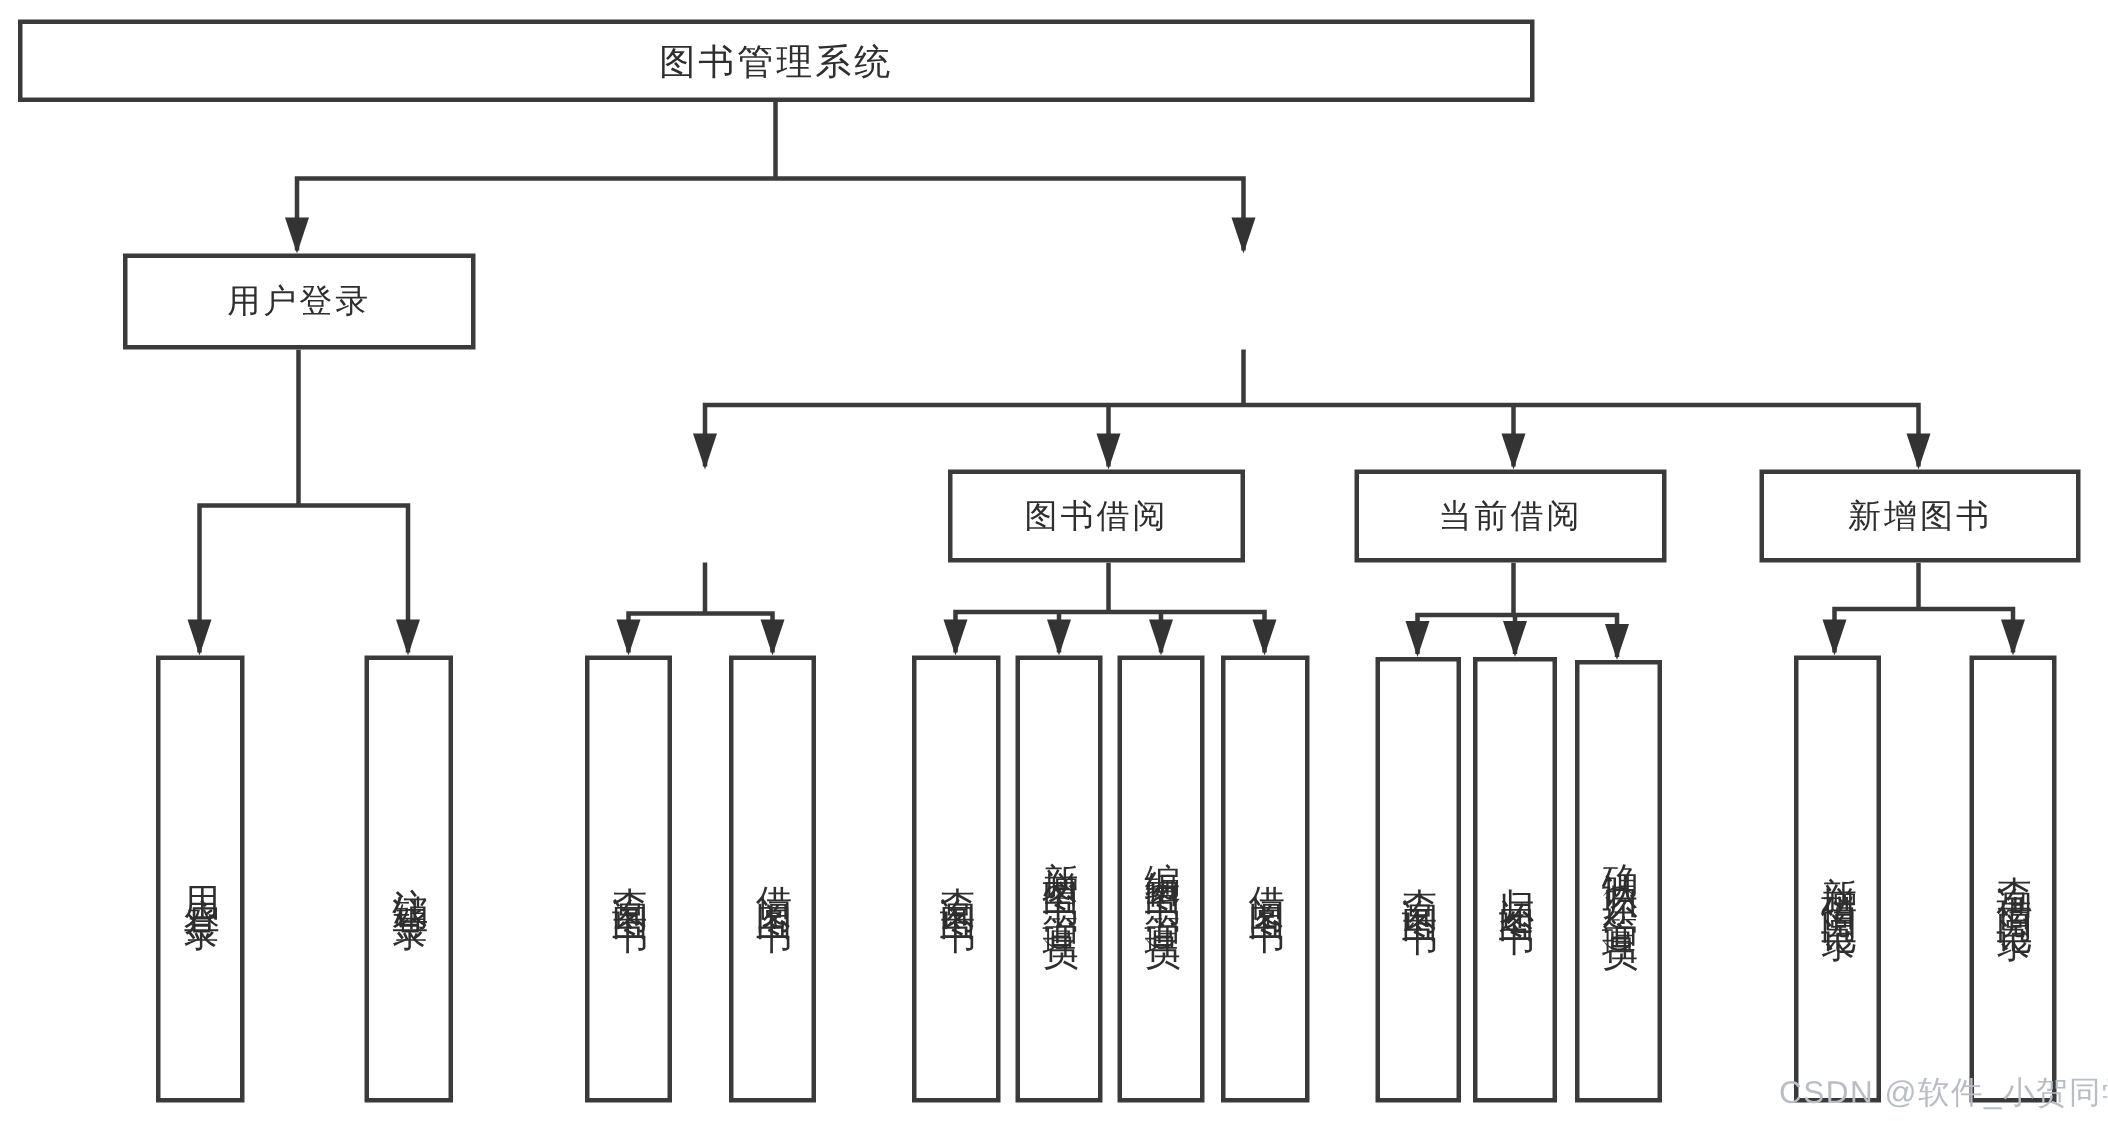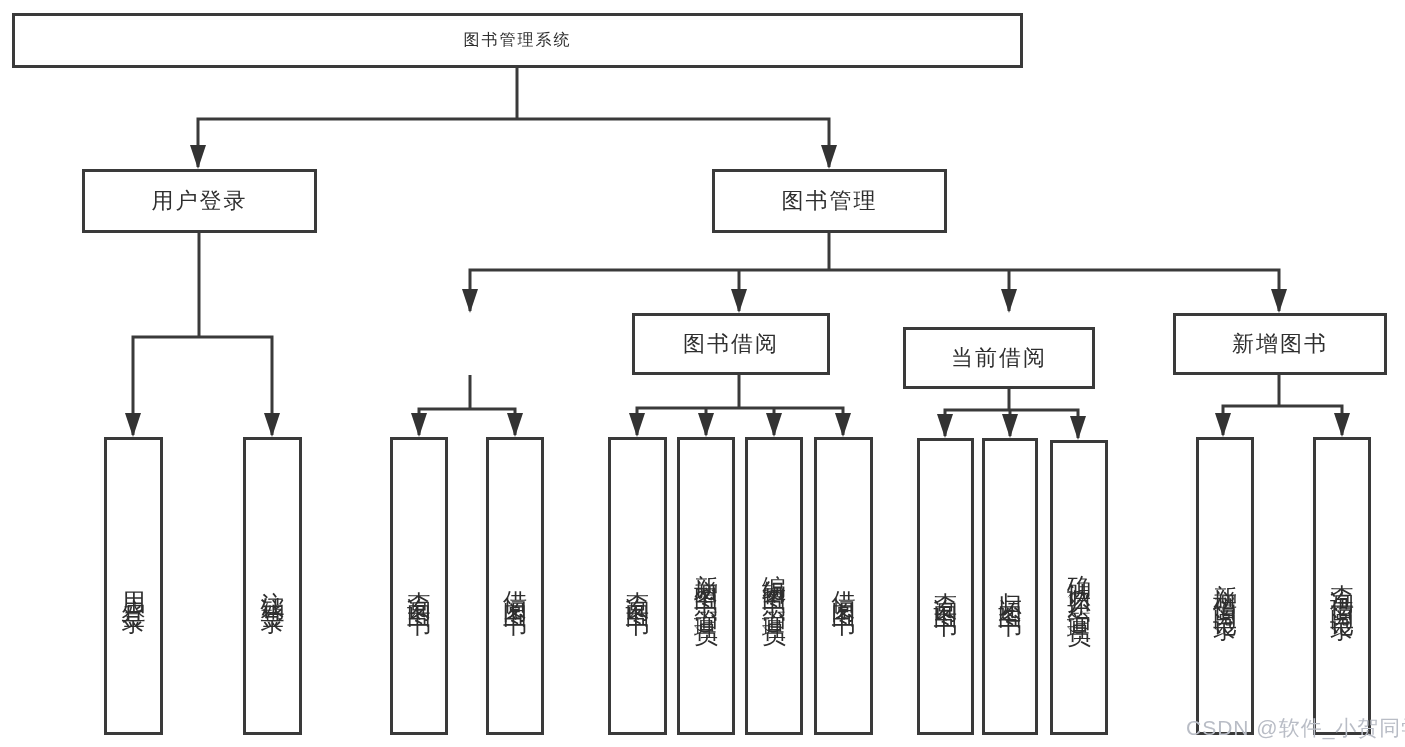--- a/index.html
+++ b/index.html
@@ -31,21 +31,21 @@
     align-items: center;
     justify-content: center;
   }
   .hlabel {
     font-size: 22px;
     color: #2e2e2e;
     letter-spacing: 2px;
     white-space: nowrap;
   }
   .root-label {
-    font-size: 16px;
+    font-size: 24px;
   }
   .vlabel {
     writing-mode: vertical-lr;
     text-orientation: mixed;
     font-size: 24px;
     letter-spacing: 7px;
     color: #2e2e2e;
     line-height: 1;
   }
   .watermark {
@@ -120,28 +120,25 @@
     <polygon points="1334,413 1350,413 1342,437"></polygon>
   </svg>
 
   <div class="node" style="left:12px;top:13px;width:1011px;height:55px">
     <span class="hlabel root-label">图书管理系统</span>
   </div>
 
   <div class="node" style="left:82px;top:169px;width:235px;height:64px">
     <span class="hlabel">用户登录</span>
   </div>
-  <div class="node" style="left:712px;top:169px;width:235px;height:64px">
-    <span class="hlabel">图书管理</span>
-  </div>
 
   <div class="node" style="left:632px;top:313px;width:198px;height:62px">
     <span class="hlabel">图书借阅</span>
   </div>
-  <div class="node" style="left:903px;top:327px;width:192px;height:62px">
+  <div class="node" style="left:903px;top:313px;width:208px;height:62px">
     <span class="hlabel">当前借阅</span>
   </div>
   <div class="node" style="left:1173px;top:313px;width:214px;height:62px">
     <span class="hlabel">新增图书</span>
   </div>
 
   <div class="node" style="left:104px;top:437px;width:59px;height:298px">
     <span class="vlabel">用户登录</span>
   </div>
   <div class="node" style="left:243px;top:437px;width:59px;height:298px">

